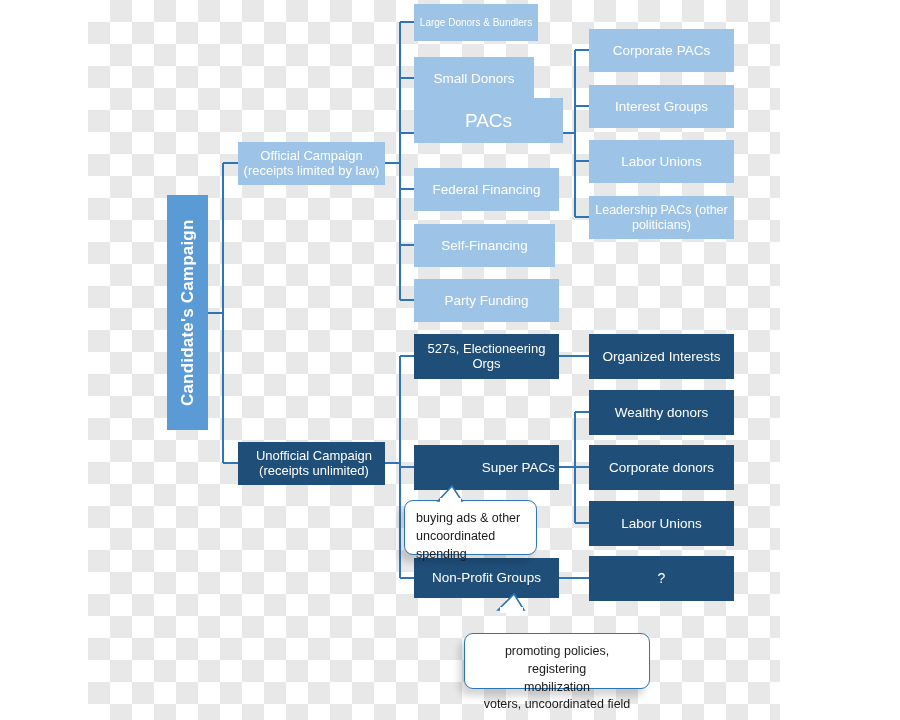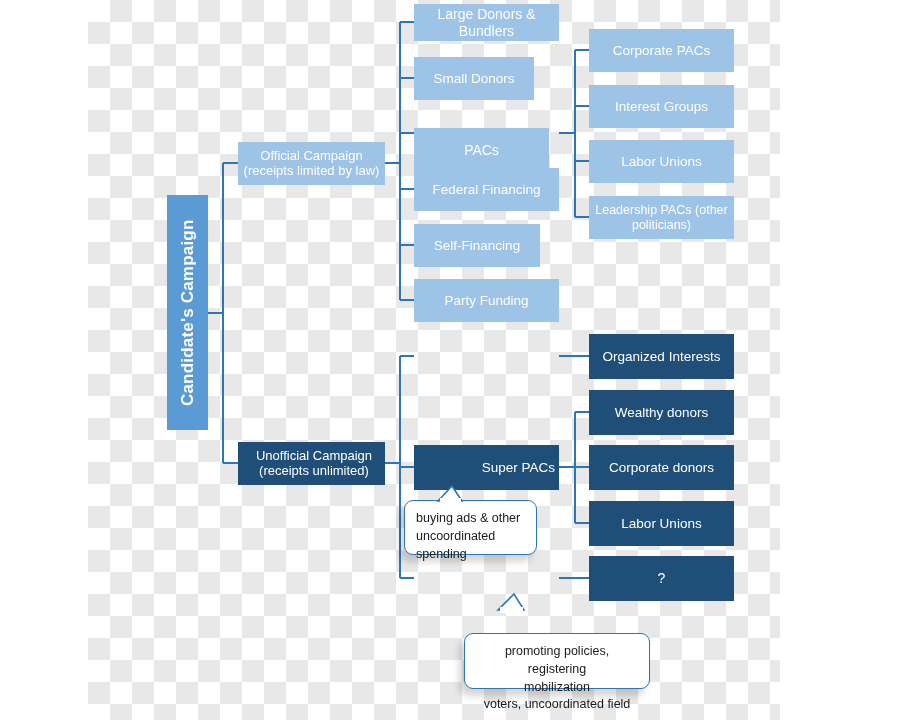--- a/index.html
+++ b/index.html
@@ -127,37 +127,37 @@
     </div>
   </div>
 
   <div class="node darkblue" style="left:238px;top:442px;width:147px;height:43px;font-size:13px;padding-left:9px;">
     <div>
       <div>Unofficial Campaign</div>
       <div>(receipts unlimited)</div>
     </div>
   </div>
 
-  <div class="node lightblue" style="left:414px;top:4px;width:145px;height:37px;font-size:14px;">
+  <div class="node lightblue" style="left:414px;top:4px;width:124px;height:37px;font-size:10px;">
     <span>Large Donors &amp; Bundlers</span>
   </div>
 
   <div class="node lightblue" style="left:414px;top:57px;width:120px;height:43px;font-size:13.5px;">
     <span>Small Donors</span>
   </div>
 
-  <div class="node lightblue" style="left:414px;top:128px;width:135px;height:45px;font-size:14px;">
+  <div class="node lightblue" style="left:414px;top:98px;width:149px;height:45px;font-size:19px;">
     <span>PACs</span>
   </div>
 
   <div class="node lightblue" style="left:414px;top:168px;width:145px;height:43px;font-size:13.5px;">
     <span>Federal Financing</span>
   </div>
 
-  <div class="node lightblue" style="left:414px;top:224px;width:126px;height:43px;font-size:13.5px;">
+  <div class="node lightblue" style="left:414px;top:224px;width:141px;height:43px;font-size:13.5px;">
     <span>Self-Financing</span>
   </div>
 
   <div class="node lightblue" style="left:414px;top:279px;width:145px;height:43px;font-size:13.5px;">
     <span>Party Funding</span>
   </div>
 
   <div class="node lightblue" style="left:589px;top:85px;width:145px;height:43px;font-size:13.5px;">
     <span>Interest Groups</span>
   </div>
@@ -170,25 +170,34 @@
     <span>Labor Unions</span>
   </div>
 
   <div class="node lightblue" style="left:589px;top:196px;width:145px;height:43px;font-size:12.5px;">
     <div>
       <div>Leadership PACs (other</div>
       <div>politicians)</div>
     </div>
   </div>
 
+  <div class="node darkblue" style="left:414px;top:334px;width:145px;height:45px;font-size:13px;">
+    <div>
+      <div>527s, Electioneering</div>
+      <div>Orgs</div>
+    </div>
+  </div>
 
   <div class="node darkblue" style="left:414px;top:445px;width:145px;height:45px;font-size:13.5px;justify-content:flex-end;">
     <span>Super PACs</span>
   </div>
 
+  <div class="node darkblue" style="left:414px;top:558px;width:145px;height:40px;font-size:13.5px;">
+    <span>Non-Profit Groups</span>
+  </div>
 
   <div class="node darkblue" style="left:589px;top:334px;width:145px;height:45px;font-size:13.5px;">
     <span>Organized Interests</span>
   </div>
 
   <div class="node darkblue" style="left:589px;top:390px;width:145px;height:45px;font-size:13.5px;">
     <span>Wealthy donors</span>
   </div>
 
   <div class="node darkblue" style="left:589px;top:445px;width:145px;height:45px;font-size:13.5px;">

